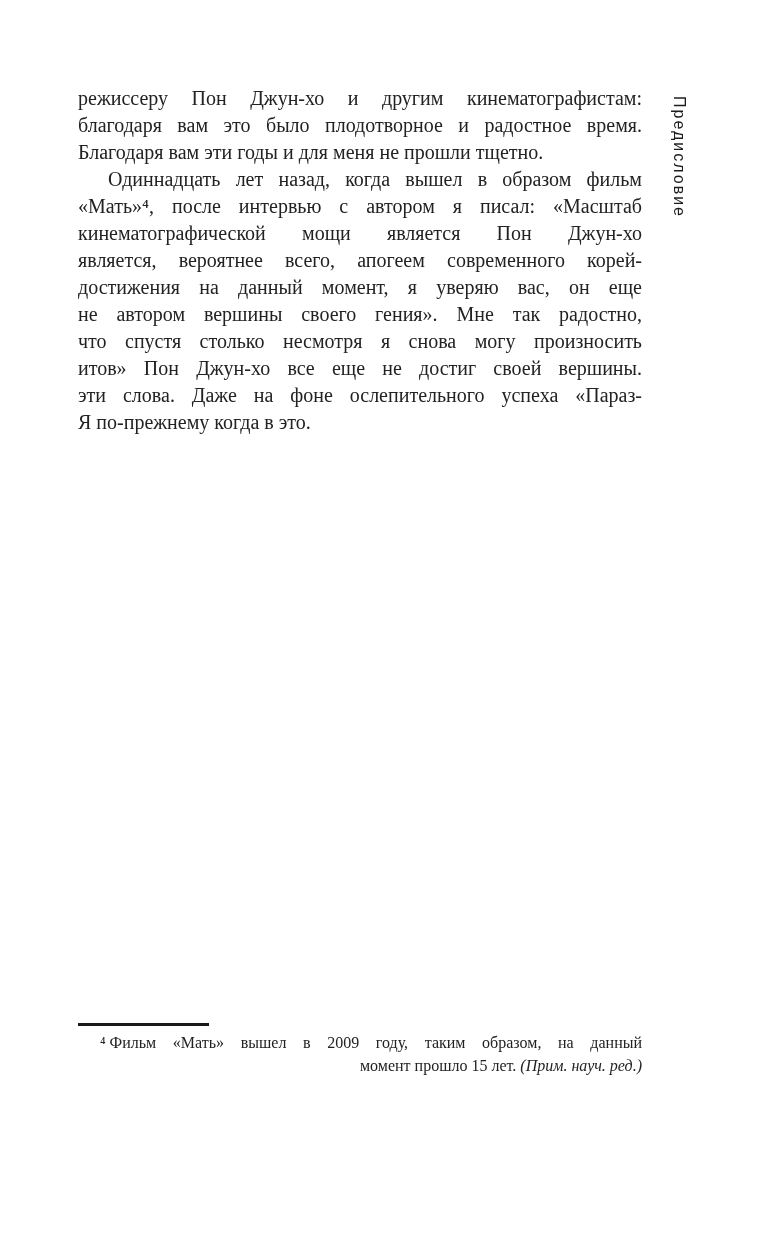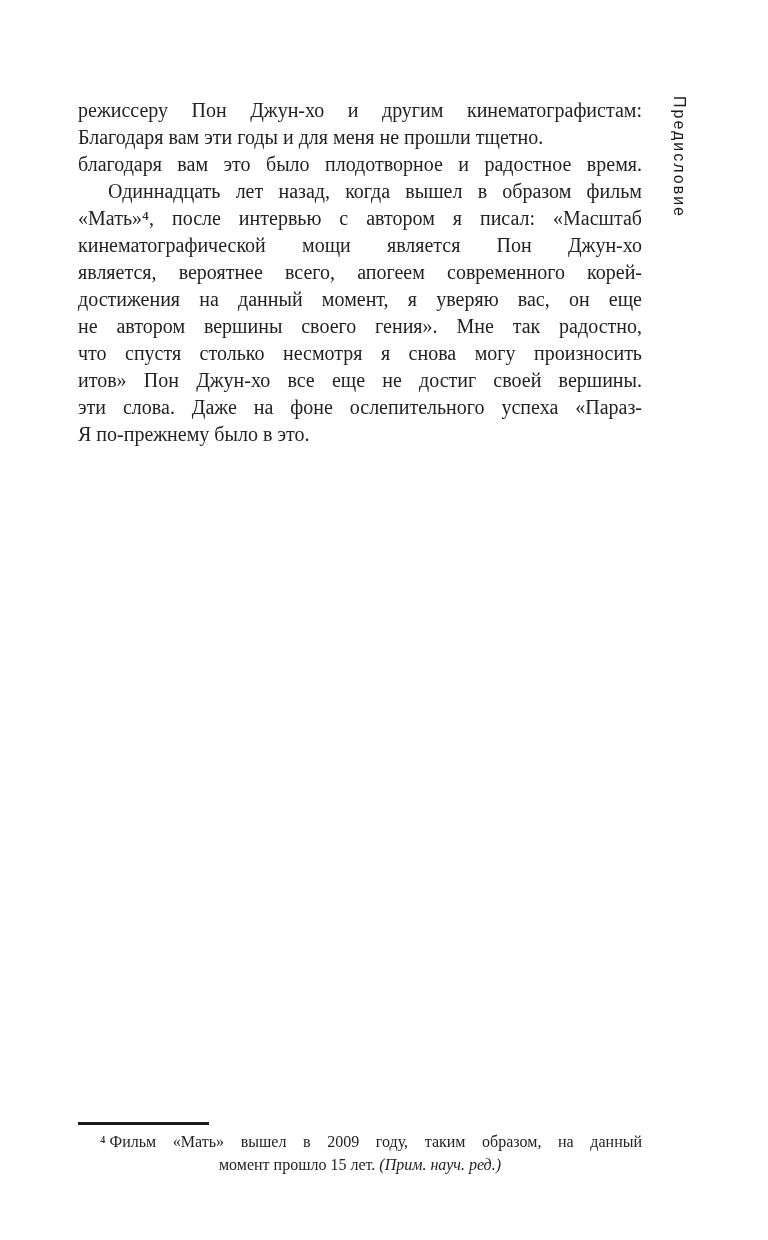--- a/index.html
+++ b/index.html
@@ -26,55 +26,55 @@
     font-family: "Liberation Sans", "DejaVu Sans", sans-serif;
     font-weight: 300;
     font-size: 16px;
     letter-spacing: 2px;
     color: #1c1c1c;
   }
   
   .text-block {
     position: absolute;
     left: 78px;
-    top: 97px;
+    top: 85px;
     width: 564px;
     font-size: 20px;
     color: #222222;
   }
   .line {
     line-height: 27px;
     text-align: justify;
     text-align-last: justify;
     white-space: normal;
   }
   .line.para-end {
     text-align-last: left;
   }
   .line.indented {
     text-indent: 30px;
   }
   
   .footnote {
     position: absolute;
     left: 78px;
-    top: 1122px;
+    top: 1023px;
     width: 564px;
     font-size: 16px;
     color: #222222;
   }
   .footnote-rule {
     width: 131px;
     height: 3px;
     background: #1a1a1a;
     margin-bottom: 5px;
   }
   .fn-line {
     line-height: 23px;
-    text-align: center;
+    text-align: right;
   }
   .fn-line.fn-justify {
     text-align: justify;
     text-align-last: justify;
     text-indent: 22px;
   }
   .fn-marker {
     font-size: 16px;
     margin-right: 4px;
   }
@@ -84,32 +84,32 @@
 </style>
 </head>
 <body>
 
 <div class="page">
 
   <div class="vertical-header">Предисловие</div>
 
   <div class="text-block" id="text-block">
       <div class="line">режиссеру Пон Джун-хо и другим кинематографистам:</div>
+      <div class="line">благодаря вам это было плодотворное и радостное время.</div>
       <div class="line para-end">Благодаря вам эти годы и для меня не прошли тщетно.</div>
-      <div class="line">благодаря вам это было плодотворное и радостное время.</div>
       <div class="line indented">Одиннадцать лет назад, когда вышел в образом фильм</div>
       <div class="line">«Мать»⁴, после интервью с автором я писал: «Масштаб</div>
       <div class="line">кинематографической мощи является Пон Джун-хо</div>
       <div class="line">является, вероятнее всего, апогеем современного корей-</div>
       <div class="line">достижения на данный момент, я уверяю вас, он еще</div>
       <div class="line">не автором вершины своего гения». Мне так радостно,</div>
       <div class="line">что спустя столько несмотря я снова могу произносить</div>
       <div class="line">итов» Пон Джун-хо все еще не достиг своей вершины.</div>
       <div class="line">эти слова. Даже на фоне ослепительного успеха «Параз-</div>
-      <div class="line para-end">Я по-прежнему было в это.</div>
+      <div class="line para-end">Я по-прежнему когда в это.</div>
     </div>
 
   <div class="footnote">
     <div class="footnote-rule"></div>
     <div class="fn-line fn-justify"><span class="fn-marker">⁴</span><span>Фильм «Мать» вышел в 2009 году, таким образом, на данный</span></div>
     <div class="fn-line"><span>момент прошло 15 лет. </span><span class="italic">(Прим. науч. ред.)</span></div>
   </div>
 
 </div>
 

